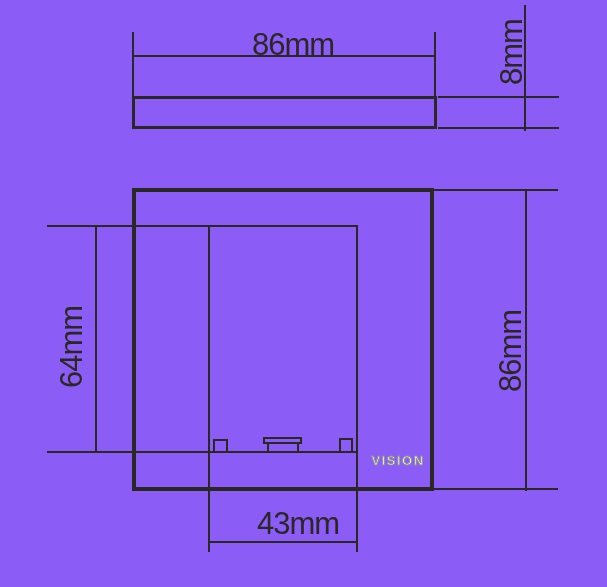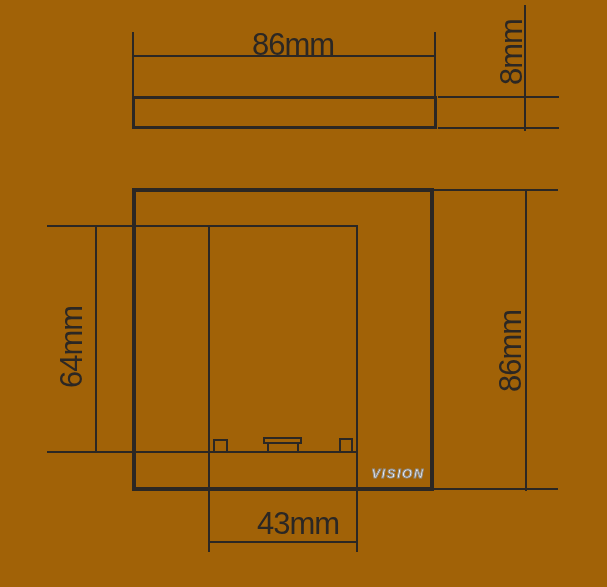--- a/index.html
+++ b/index.html
@@ -5,21 +5,21 @@
   :root { --line: #2b2724; }
   * { box-sizing: border-box; margin: 0; padding: 0; }
   body {
     background: #ffffff;
     font-family: "Liberation Sans", sans-serif;
   }
   .canvas {
     position: relative;
     width: 607px;
     height: 587px;
-    background: #a16207;
+    background: #8b5cf6;
     overflow: hidden;
   }
   
   .h { position: absolute; height: 2px; background: var(--line); }
   .v { position: absolute; width: 2px; background: var(--line); }
   
   .rect { position: absolute; border: 3px solid var(--line); background: transparent; }
   .dim-label {
     position: absolute;
     font-size: 31px;
@@ -73,21 +73,21 @@
 
     <div class="rect" style="left:132px; top:188px; width:302px; height:303px; border-width:4px;"></div>
 
     <div class="rect" style="left:208px; top:225px; width:150px; height:228px; border-width:2px;"></div>
 
     <div class="rect" style="left:213px; top:439px; width:15px; height:14px; border-width:2px; border-bottom:0;"></div>
     <div class="rect" style="left:263px; top:437px; width:39px; height:7px; border-width:2px;"></div>
     <div class="rect" style="left:267px; top:444px; width:32px; height:9px; border-width:0 2px;"></div>
     <div class="rect" style="left:339px; top:438px; width:14px; height:15px; border-width:2px; border-bottom:0;"></div>
 
-    <div class="logo" style="left:365px; top:466px; width:66px; height:16px;font-style:italic;">VISION</div>
+    <div class="logo" style="left:365px; top:453px; width:66px; height:16px;">VISION</div>
 
     <div class="h" style="left:47px; top:225px; width:161px;"></div>
     <div class="h" style="left:47px; top:451px; width:161px;"></div>
     <div class="v" style="left:95px; top:226px; height:226px;"></div>
     <div class="dim-label rot" style="left:11px; top:327px; width:120px; height:40px;">64mm</div>
 
     <div class="h" style="left:434px; top:189px; width:124px;"></div>
     <div class="h" style="left:434px; top:488px; width:124px;"></div>
     <div class="v" style="left:525px; top:189px; height:302px;"></div>
     <div class="dim-label rot" style="left:450px; top:331px; width:120px; height:40px;">86mm</div>

